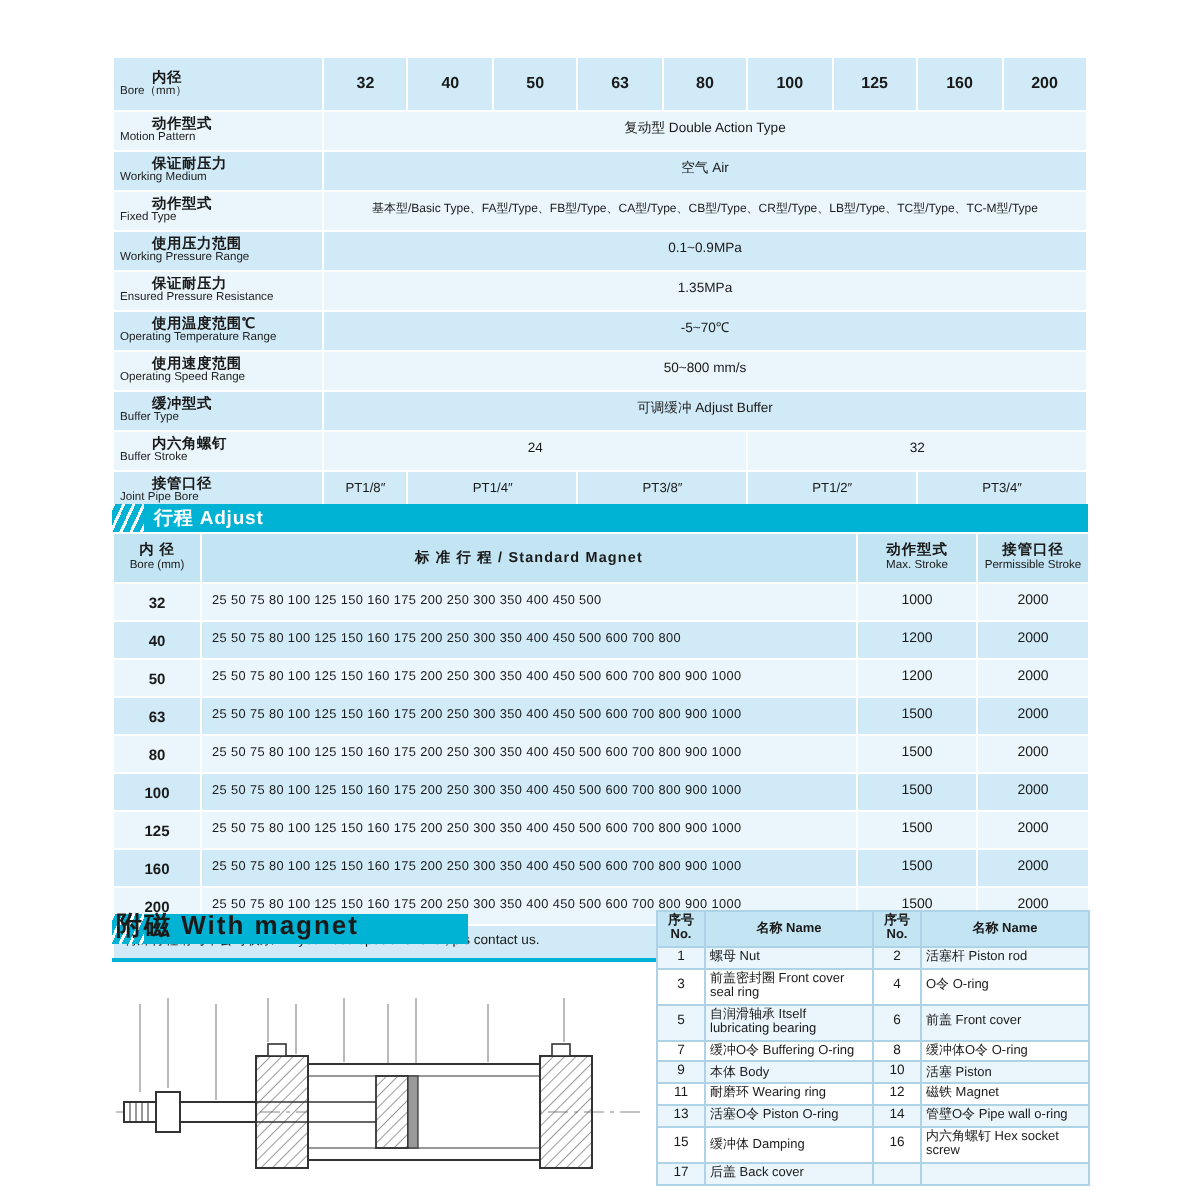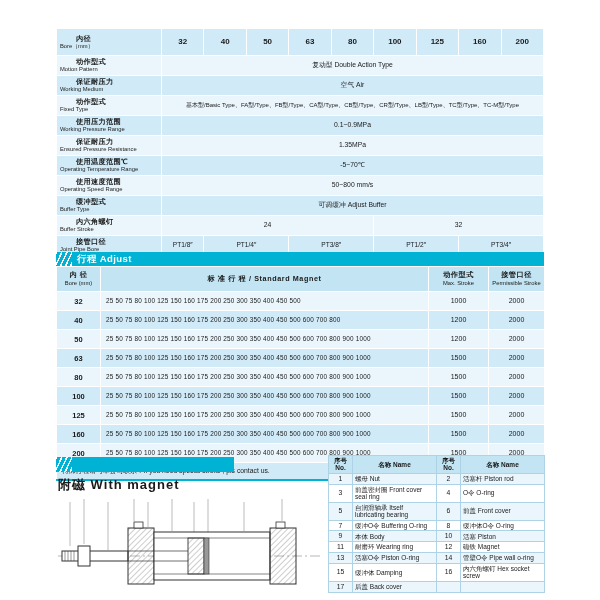--- a/index.html
+++ b/index.html
@@ -40,21 +40,21 @@
   .sth-std{font-size:7.2px;font-weight:bold;letter-spacing:.6px;}
   .stroke-table tbody td{height:16px;}
   .stroke-table tbody tr:nth-of-type(odd) td{background:var(--row-light,#eaf6fc);}
   .stroke-table tbody tr:nth-of-type(even) td{background:var(--row-dark,#d0eaf7);}
   td.bore-cell{text-align:center;font-size:7.5px;font-weight:bold;}
   td.strokes-cell{font-size:6.4px;padding-left:5px;letter-spacing:.2px;white-space:nowrap;}
   td.max-cell,td.perm-cell{text-align:center;font-size:7px;}
   .stroke-table tfoot td{background:var(--row-dark,#d0eaf7);height:14px;font-size:6.8px;padding-left:5px;text-align:left;}
 
   
-  .magnet-label{position:absolute;left:2px;top:476px;font-size:13px;font-weight:bold;letter-spacing:1px;}
+  .magnet-label{position:absolute;left:2px;top:454px;font-size:13px;font-weight:bold;letter-spacing:1px;}
   .drawing{position:absolute;left:0;top:494px;width:268px;height:104px;}
   .parts-table{position:absolute;left:272px;top:455px;width:216px;}
   .parts-table td{border:1px solid #aed3e6;font-size:6.5px;line-height:1.15;padding:1px 2px;vertical-align:middle;}
   .parts-table thead td{background:var(--head-cell,#c2e4f3);font-weight:bold;text-align:center;height:12px;}
   .parts-table tbody tr:nth-of-type(odd) td{background:var(--row-light,#eaf6fc);}
   .parts-table tbody tr:nth-of-type(even) td{background:#ffffff;}
   td.pno{text-align:center;font-size:6.8px;}
   td.pname{text-align:left;}
 </style>
 </head>

